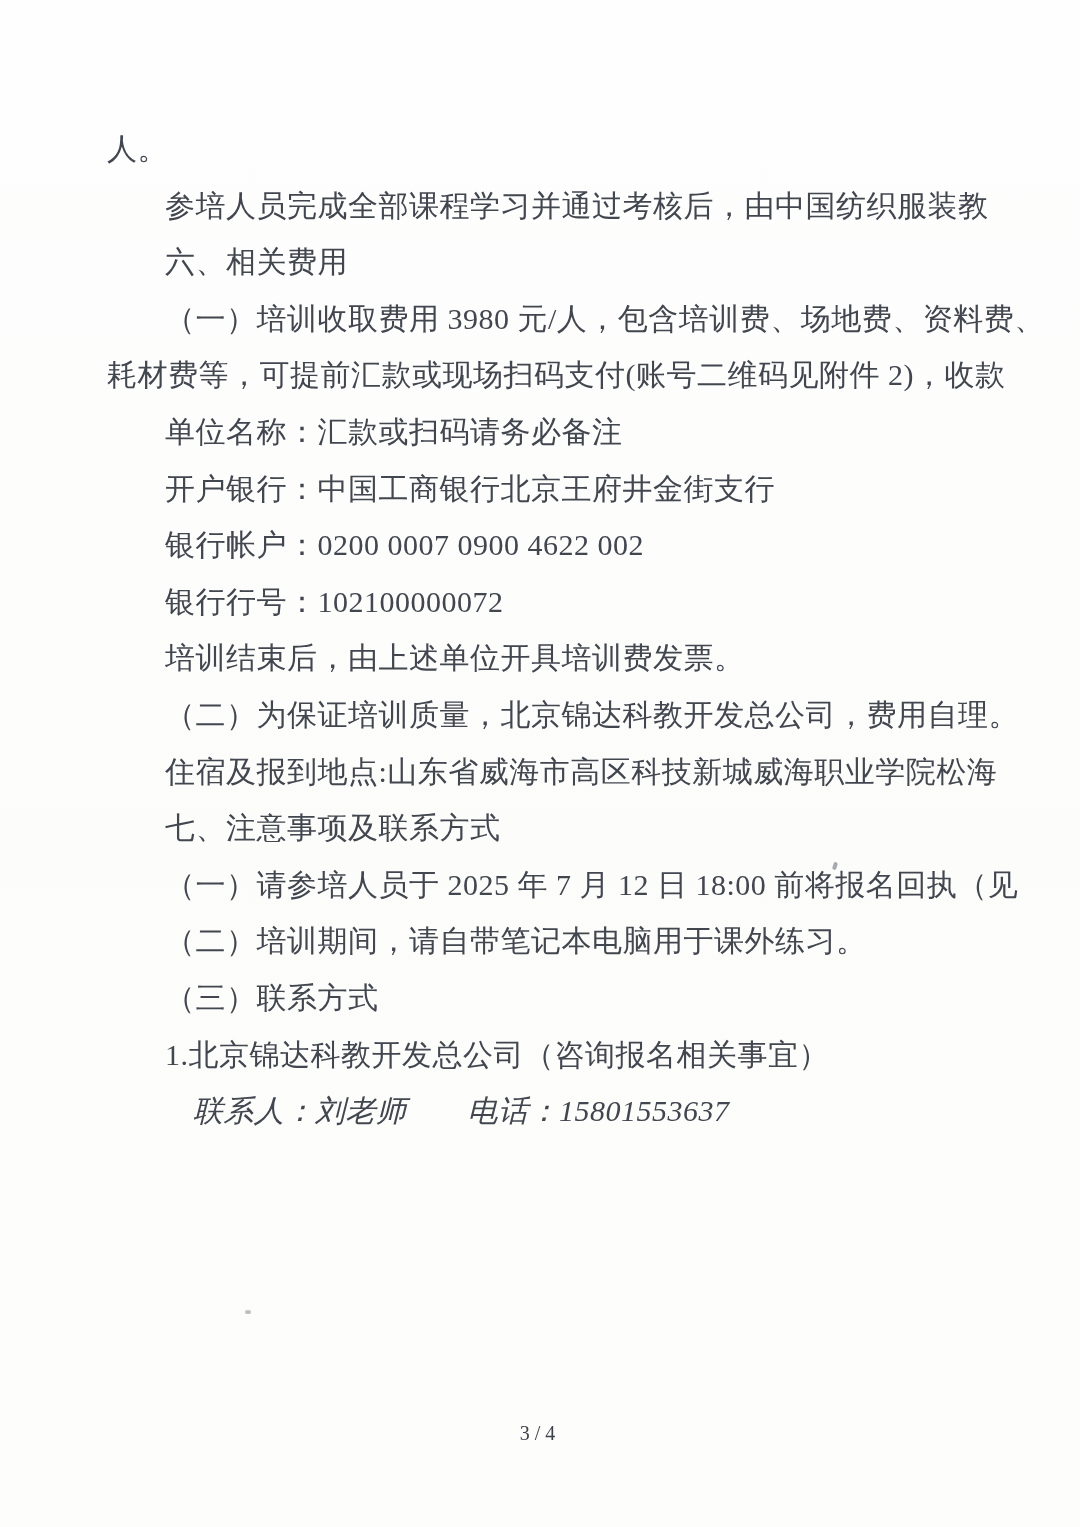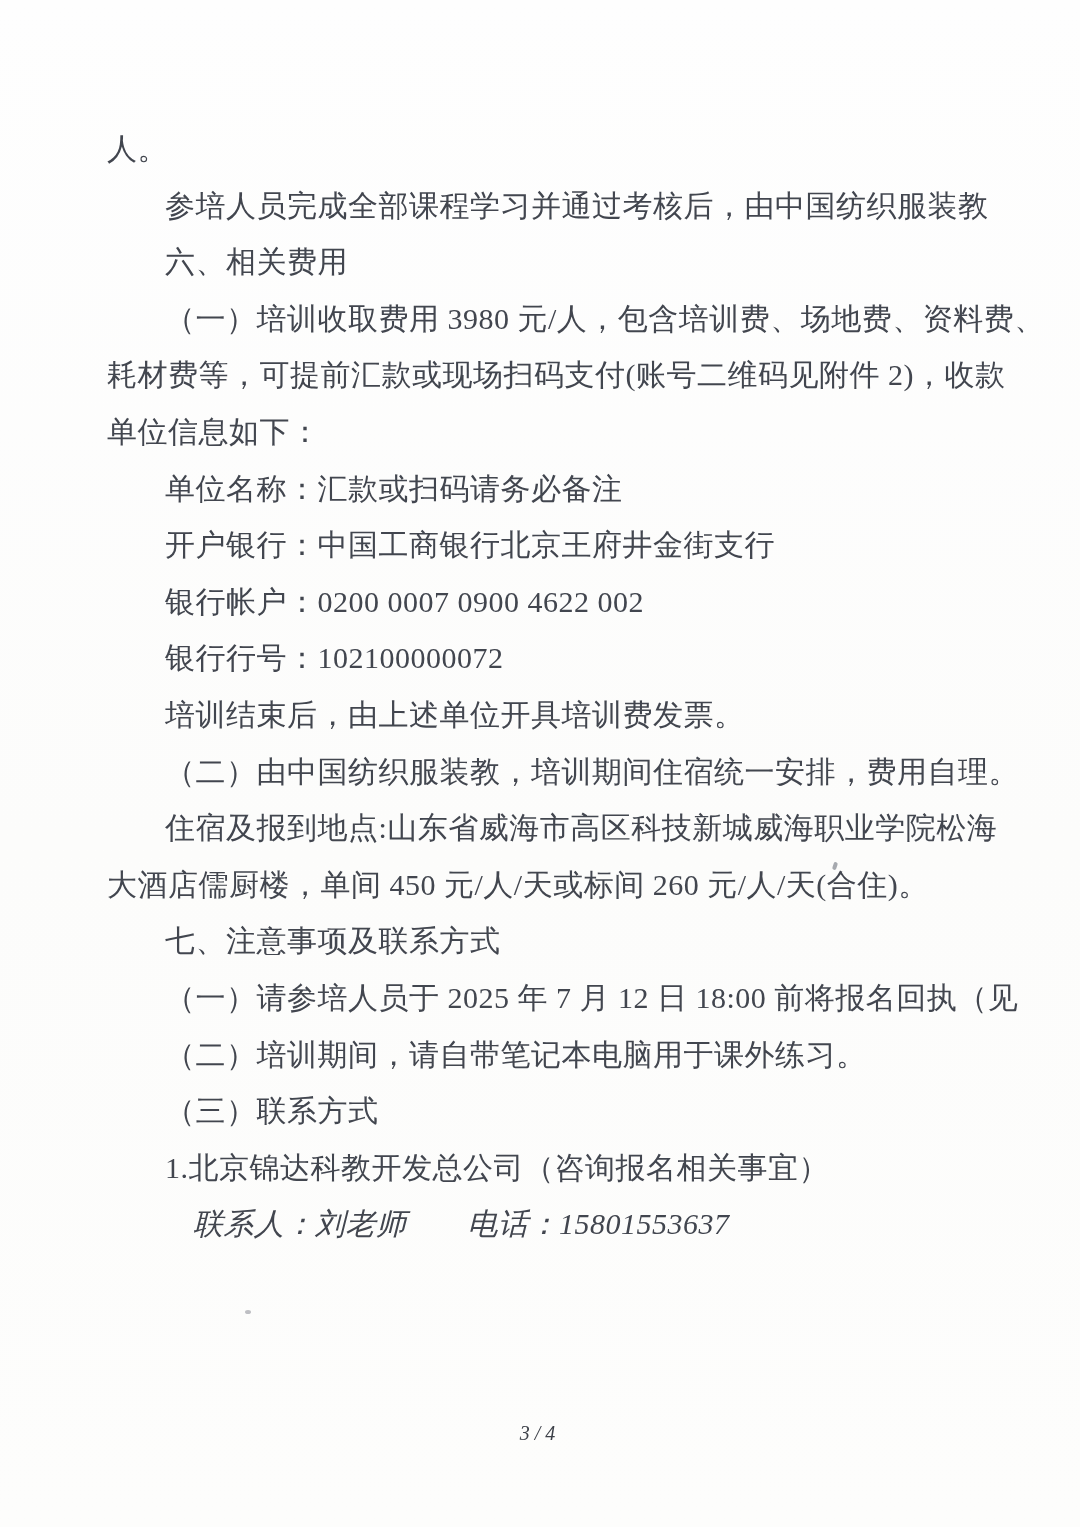--- a/index.html
+++ b/index.html
@@ -42,21 +42,20 @@
   .i3 { padding-left: 86px; font-style: italic; }
   .page-footer {
     position: absolute;
     top: 1422px;
     left: 0;
     width: 1080px;
     text-align: center;
     font-size: 20px;
     letter-spacing: 5px;
     color: #3d4149;
-    font-style: italic;
   }
   .speck {
     position: absolute;
     background: #8a8d96;
   }
   .speck-a {
     left: 833px;
     top: 862px;
     width: 4px;
     height: 8px;
@@ -77,29 +76,27 @@
 <body>
 
 <div class="scan-page">
 
   <div class="content">
     <div class="ln i0">人。</div>
     <div class="ln i2">参培人员完成全部课程学习并通过考核后，由中国纺织服装教</div>
     <div class="ln i2">六、相关费用</div>
     <div class="ln i2">（一）培训收取费用 3980 元/人，包含培训费、场地费、资料费、</div>
     <div class="ln i0">耗材费等，可提前汇款或现场扫码支付(账号二维码见附件 2)，收款</div>
-    <div class="ln i0">单位信息如下：</div>
     <div class="ln i2">单位名称：汇款或扫码请务必备注</div>
     <div class="ln i2">开户银行：中国工商银行北京王府井金街支行</div>
     <div class="ln i2">银行帐户：0200 0007 0900 4622 002</div>
     <div class="ln i2">银行行号：102100000072</div>
     <div class="ln i2">培训结束后，由上述单位开具培训费发票。</div>
-    <div class="ln i2">（二）由中国纺织服装教，培训期间住宿统一安排，费用自理。</div>
+    <div class="ln i2">（二）为保证培训质量，北京锦达科教开发总公司，费用自理。</div>
     <div class="ln i2">住宿及报到地点:山东省威海市高区科技新城威海职业学院松海</div>
-    <div class="ln i0">大酒店儒厨楼，单间 450 元/人/天或标间 260 元/人/天(合住)。</div>
     <div class="ln i2">七、注意事项及联系方式</div>
     <div class="ln i2">（一）请参培人员于 2025 年 7 月 12 日 18:00 前将报名回执（见</div>
     <div class="ln i2">（二）培训期间，请自带笔记本电脑用于课外练习。</div>
     <div class="ln i2">（三）联系方式</div>
     <div class="ln i2">1.北京锦达科教开发总公司（咨询报名相关事宜）</div>
     <div class="ln i3">联系人：刘老师　　电话：15801553637</div>
   </div>
 
   <div class="page-footer">3/4</div>
 

